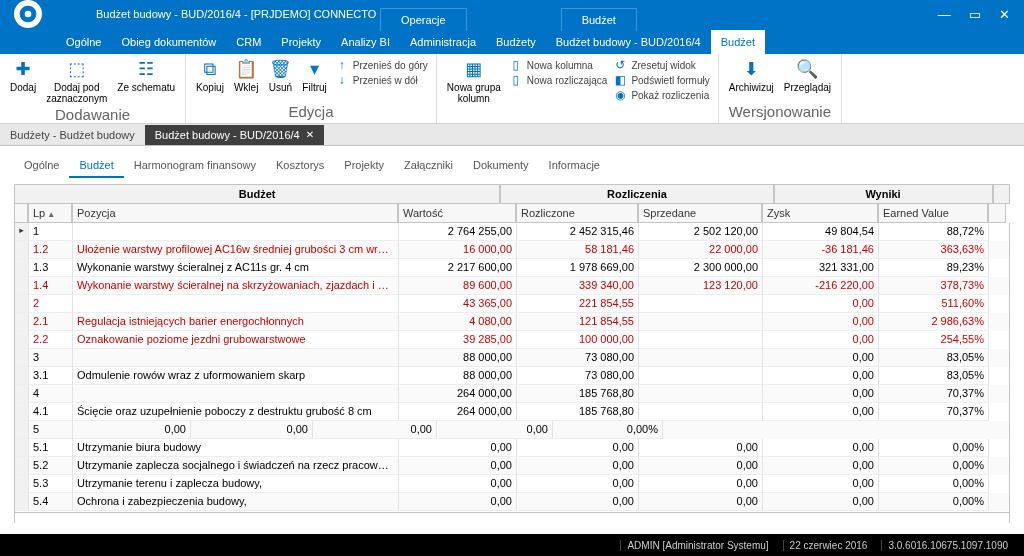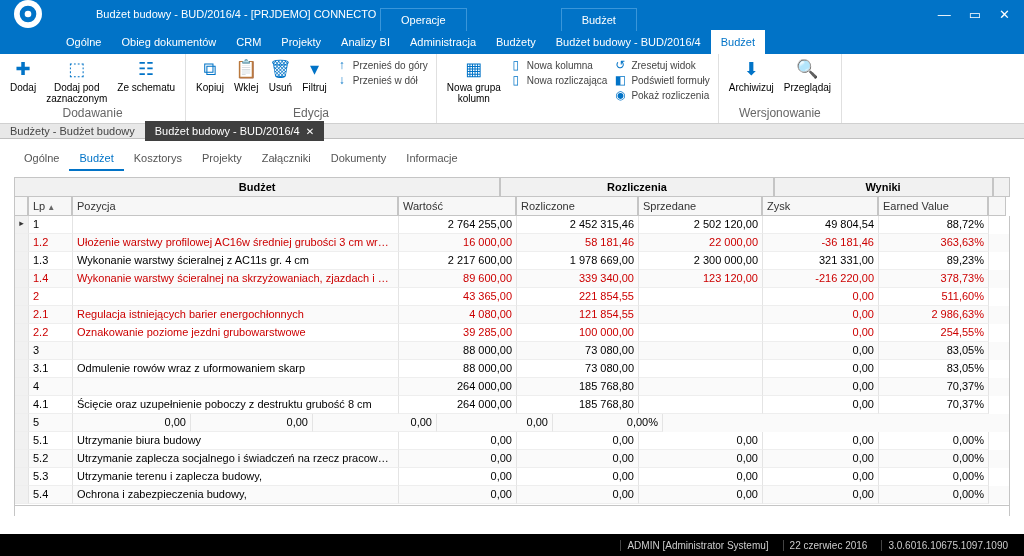--- a/index.html
+++ b/index.html
@@ -16,30 +16,30 @@
 
 .menubar { background:#0173c7; color:#fff; height:26px; display:flex; align-items:flex-end; font-size:11px; }
 .menubar .m { padding:6px 10px; cursor:pointer; }
 .tabstrip { display:flex; margin-left:auto; align-items:flex-end; height:26px; position:absolute; top:5px; left:380px;gap:33px; }
 .ctab { background:#0173c7; color:#fff; padding:5px 20px; font-size:11px; border:1px solid #3a96da; border-bottom:none; margin-right:1px; cursor:pointer; }
 
 
 .ribbon { background:#fff; border-bottom:1px solid #d0d0d0; height:70px; display:flex; font-size:10px; }
 .rgroup { border-right:1px solid #e0e0e0; padding:2px 6px; display:flex; flex-direction:column; justify-content:space-between; }
 .rgroup .items { display:flex; gap:2px; align-items:flex-start; }
-.rgroup .glabel { text-align:center; color:#666; font-size:12px; padding-bottom:1px;}
+.rgroup .glabel { text-align:center; color:#666; font-size:15px; padding-bottom:1px;}
 .rbtn { display:flex; flex-direction:column; align-items:center; padding:2px 4px; cursor:pointer; text-align:center; min-width:32px; }
 .rbtn .ico { width:22px; height:22px; margin-bottom:2px; display:flex; align-items:center; justify-content:center; font-size:18px; color:#0173c7; }
 .rbtn span { line-height:11px; }
 .rsmall { display:flex; flex-direction:column; gap:1px; padding:2px; }
 .rsmall .row { display:flex; align-items:center; gap:4px; cursor:pointer; color:#444; white-space:nowrap; }
 .rsmall .row .sico { width:14px; height:14px; font-size:12px; color:#0173c7; text-align:center; }
 
 
-.doctabs { background:#e8e8e8; border-bottom:1px solid #c0c0c0; height:15px; display:flex; align-items:center; font-size:11px; }
+.doctabs { background:#e8e8e8; border-bottom:1px solid #c0c0c0; height:22px; display:flex; align-items:center; font-size:11px; }
 .doctab { padding:4px 10px; color:#444; cursor:pointer; display:flex; align-items:center; gap:6px; }
 .doctab.active { background:#3f3f3f; color:#fff; }
 .doctab .x { font-size:10px; }
 
 
 .formtabs { background:#fff; padding:8px 14px 0 14px; display:flex; gap:0; font-size:11px; border-bottom:0; }
 .formtabs .ft { padding:5px 10px; color:#555; cursor:pointer; }
 .formtabs .ft.active { color:#0173c7; border-bottom:2px solid #0173c7; }
 
 
@@ -207,20 +207,21 @@
     </div>
   <div class="doctab active">
       <span>Budżet budowy - BUD/2016/4</span>
       <span class="x">✕</span>
     </div>
 </div>
 
 <div class="formtabs">
   <div class="ft">Ogólne</div>
   <div class="ft active">Budżet</div>
+  <div class="ft">Harmonogram finansowy</div>
   <div class="ft">Kosztorys</div>
   <div class="ft">Projekty</div>
   <div class="ft">Załączniki</div>
   <div class="ft">Dokumenty</div>
   <div class="ft">Informacje</div>
 </div>
 
 <div class="gridwrap">
   <div class="bandrow">
     <div class="band" style="width:502px">Budżet</div>

